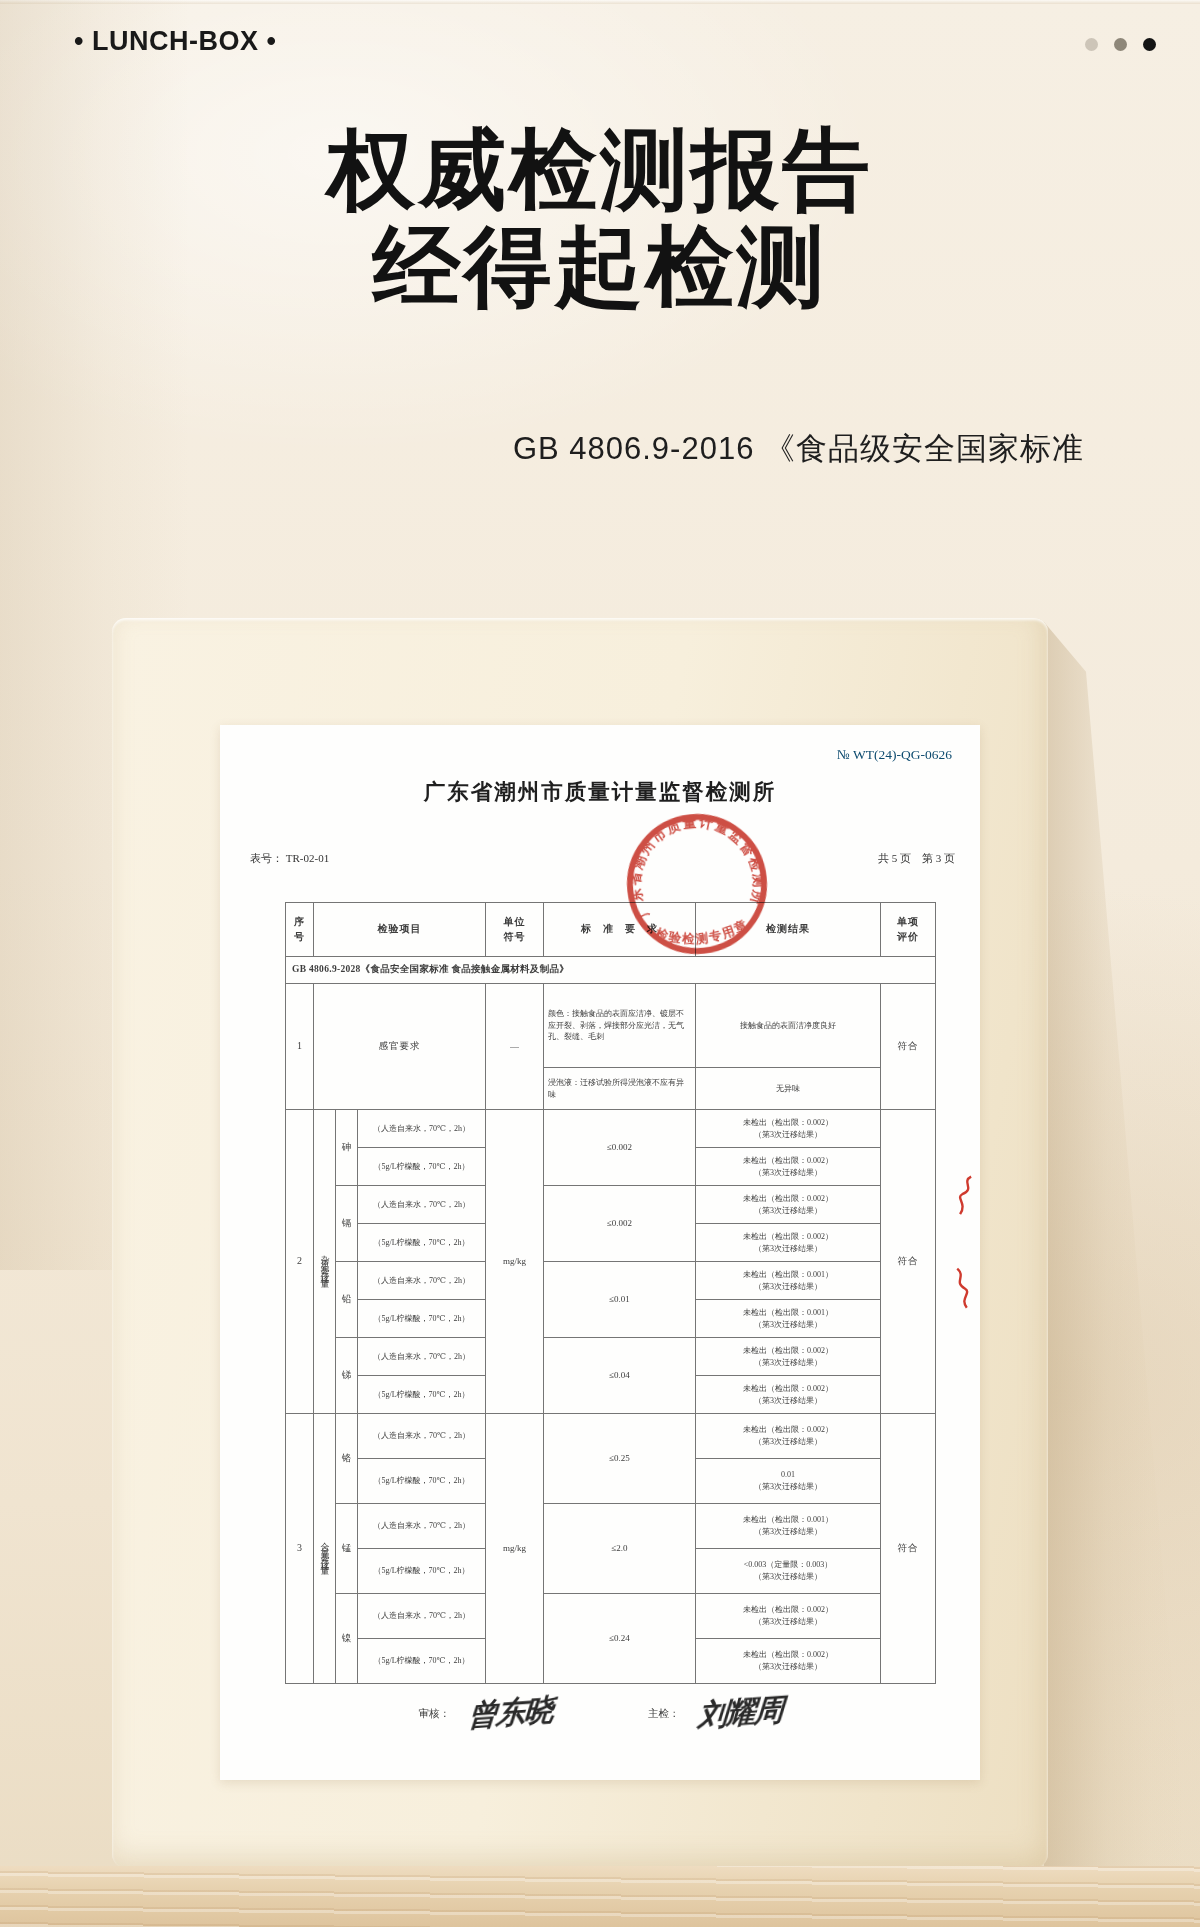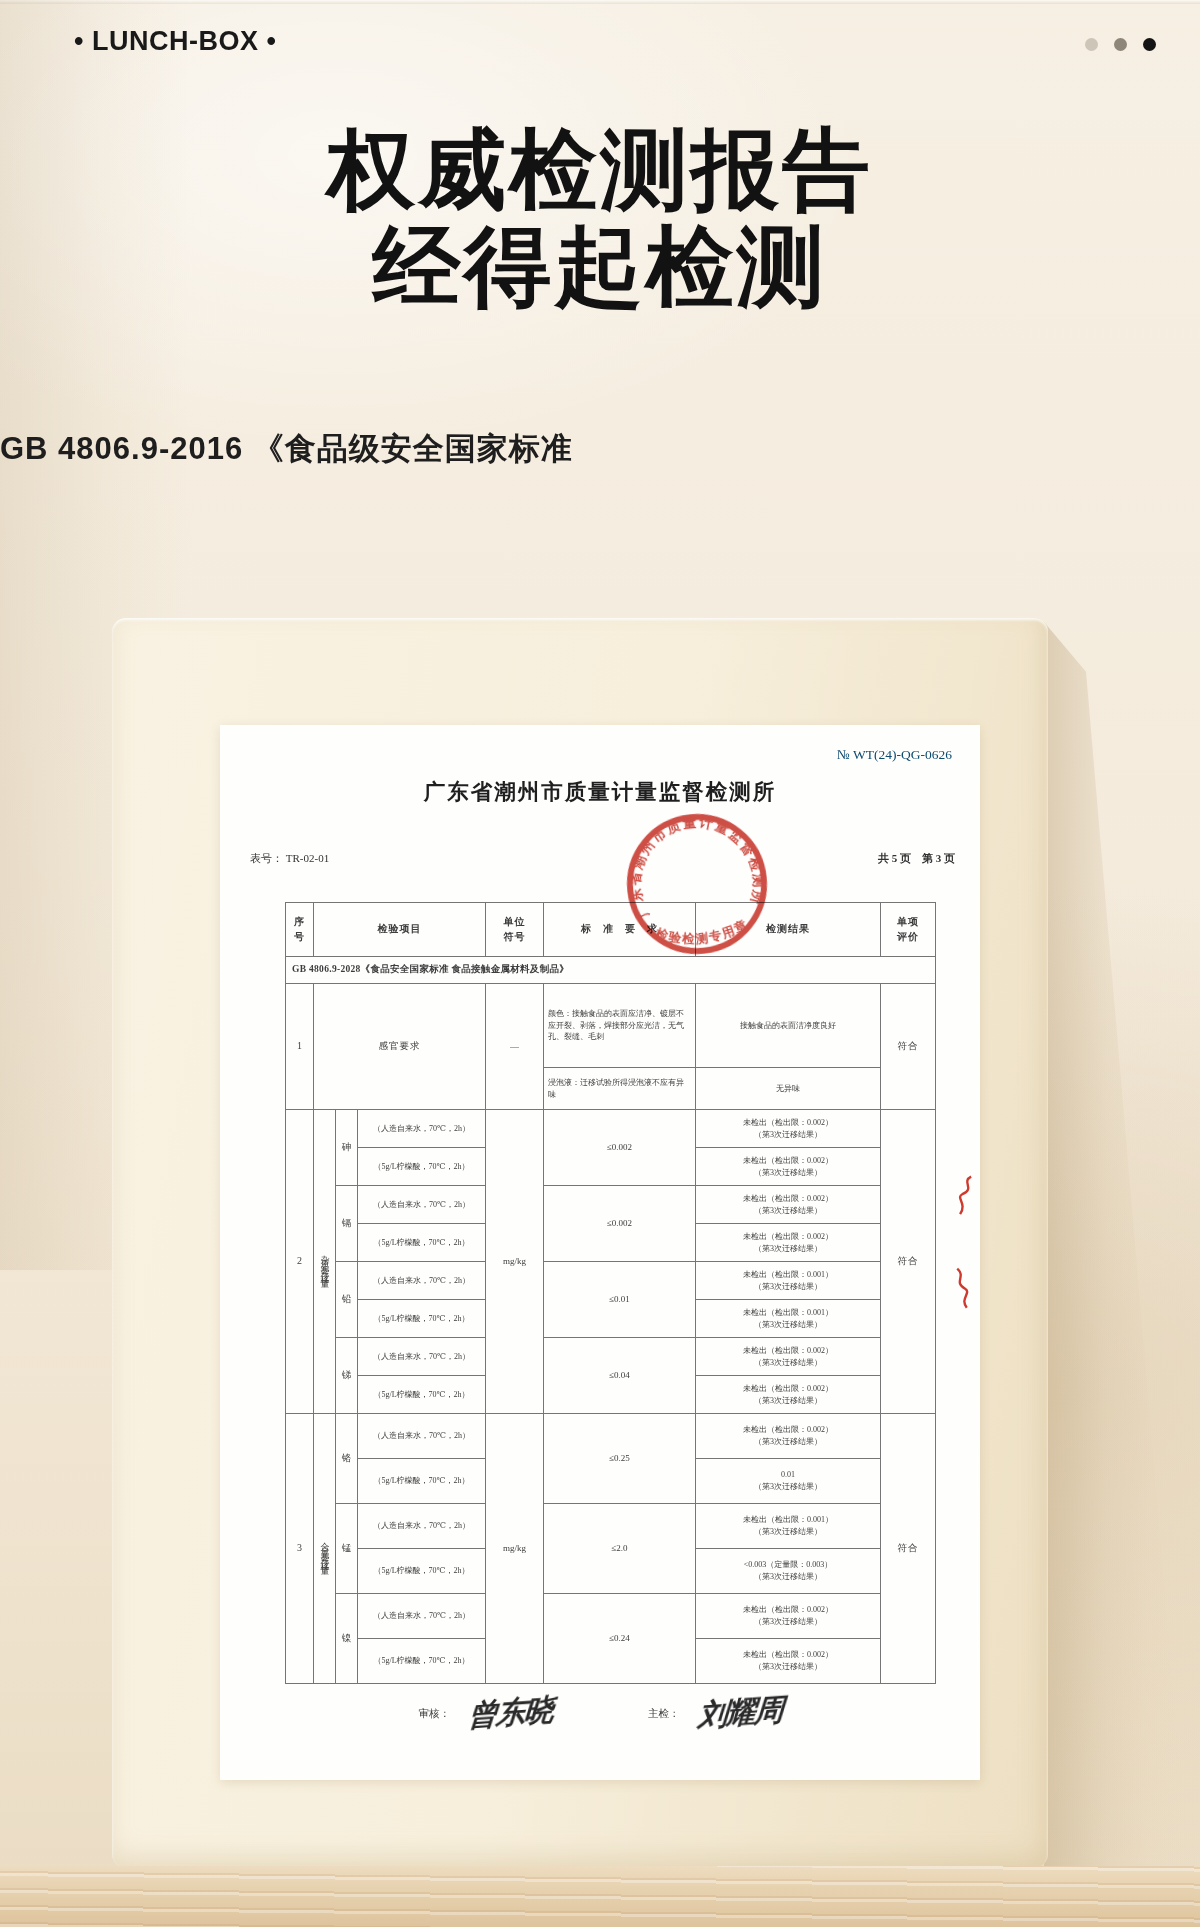--- a/index.html
+++ b/index.html
@@ -30,33 +30,33 @@
       background:linear-gradient(180deg,#eedcc0 0,#e7d2b0 35%,#dec49d 100%);}
   .wood::after{content:'';position:absolute;inset:0;
       background:repeating-linear-gradient(0.6deg,rgba(255,255,255,.30) 0 3px,rgba(170,126,78,.14) 3px 5px,transparent 5px 17px);}
   
   .brand{position:absolute;left:74px;top:26px;font-size:27px;font-weight:800;
       letter-spacing:.5px;color:#191919;}
   .pager{position:absolute;right:44px;top:38px;display:flex;gap:16px;}
   .pager span{width:13px;height:13px;border-radius:50%;display:block;}
   .title{position:absolute;left:0;top:122px;width:1200px;text-align:center;
       font-size:88px;font-weight:900;line-height:1.1;letter-spacing:3px;color:#121212;}
-  .subtitle{position:absolute;left:0;top:425px;width:1084px;text-align:left;
-      font-size:31px;font-weight:700;line-height:1.55;letter-spacing:1px;color:#1e1e1e;}
+  .subtitle{position:absolute;left:0;top:425px;width:1084px;text-align:right;
+      font-size:31px;font-weight:400;line-height:1.55;letter-spacing:1px;color:#1e1e1e;}
   
   .paper{position:absolute;left:108px;top:107px;width:760px;height:1055px;background:#fefefd;
       box-shadow:0 3px 10px rgba(140,105,60,.16);filter:blur(0.3px);
       font-family:"Liberation Serif","DejaVu Serif",serif;color:#3b3b3b;}
   .report-no{position:absolute;right:28px;top:22px;font-size:13.5px;font-weight:400;color:#0c4a6e;}
   .institute{position:absolute;left:0;top:52px;width:100%;text-align:center;
       font-size:21.5px;font-weight:700;letter-spacing:2px;color:#1f1f1f;}
   .doc-title{position:absolute;left:0;top:86px;width:100%;text-align:center;
       font-size:21px;font-weight:700;letter-spacing:14px;color:#1f1f1f;}
   .meta{position:absolute;left:30px;right:25px;top:126px;font-size:11px;color:#333;}
-  .meta .pages{float:right;font-weight:bold;}
+  .meta .pages{float:right;}
   .copy-note{position:absolute;left:0;top:153px;width:100%;text-align:center;font-size:10.5px;color:#383838;}
   
   .rtable{position:absolute;left:65px;top:177px;border-collapse:collapse;table-layout:fixed;
       width:650px;border:1.5px solid #555;}
   .rtable td,.rtable th{border:1px solid #757575;padding:1px 2px;text-align:center;vertical-align:middle;
       font-size:8px;line-height:1.45;color:#3d3d3d;font-weight:400;overflow:hidden;}
   .rtable th{font-size:10px;font-weight:600;letter-spacing:1px;white-space:pre-line;}
   .rtable .gb{text-align:left;font-size:9.5px;font-weight:600;padding-left:6px;letter-spacing:.3px;}
   .rtable .num{font-size:10px;}
   .rtable .item{font-size:9.5px;letter-spacing:1px;}

